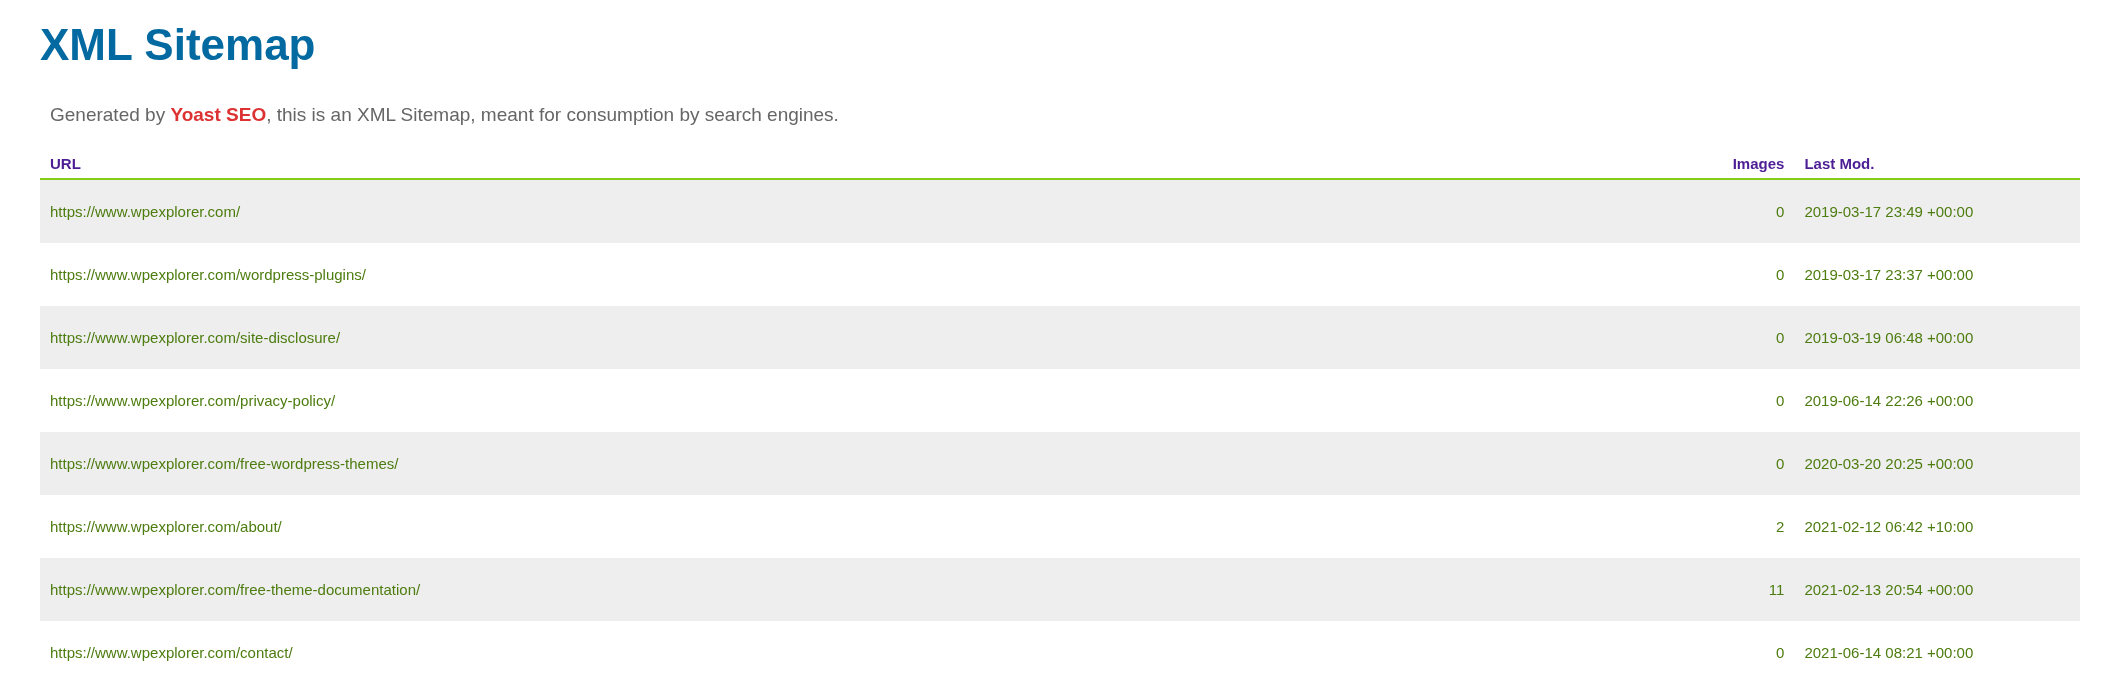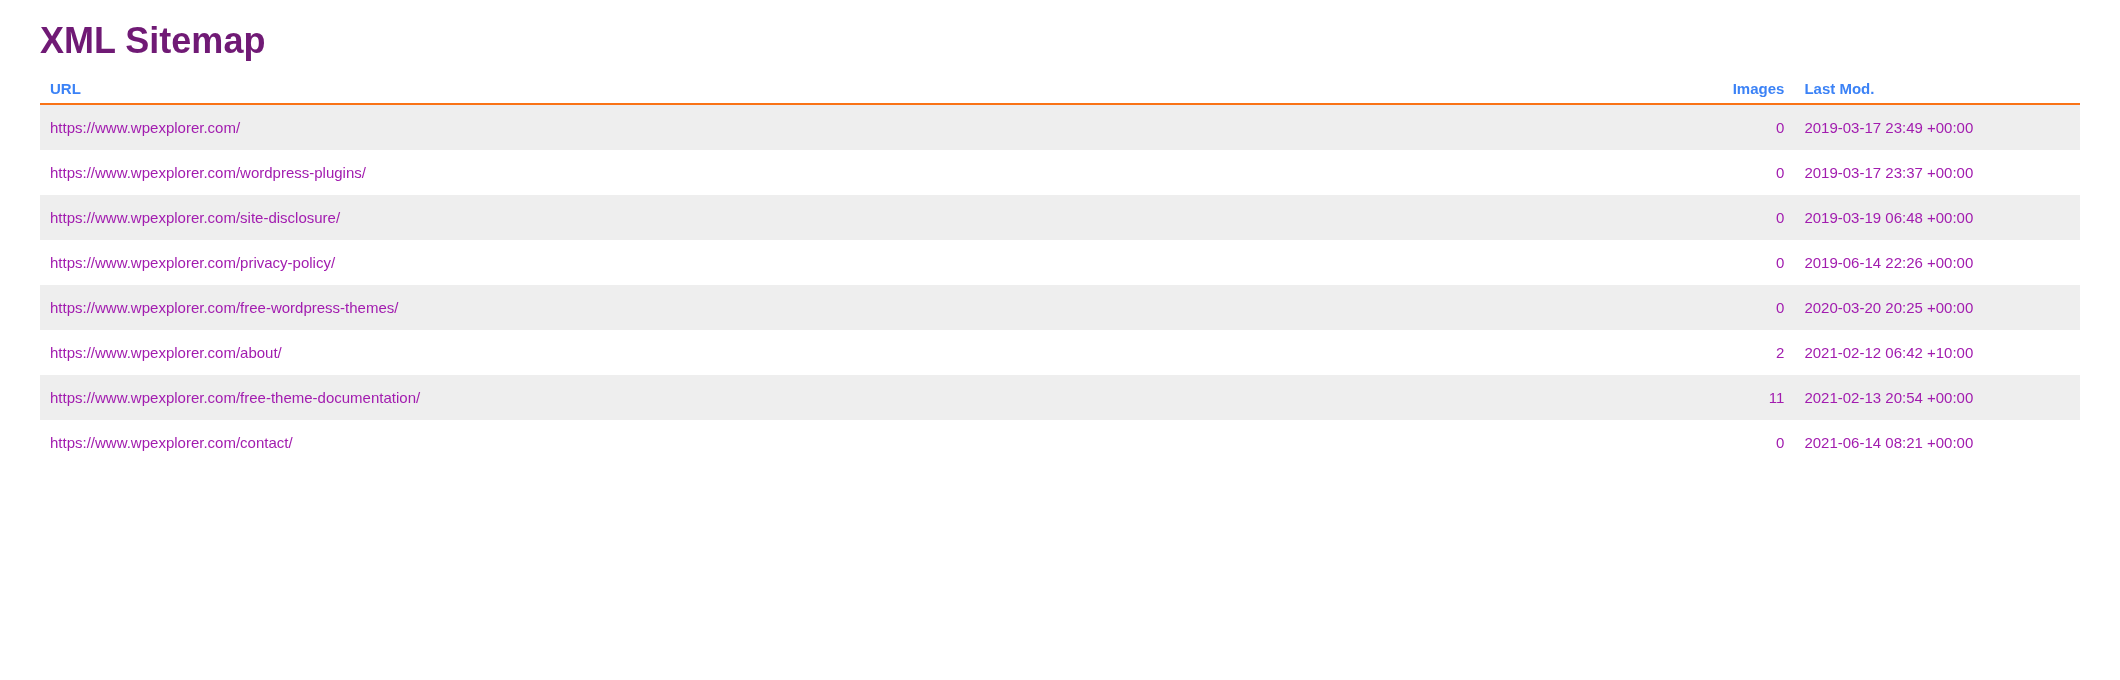--- a/index.html
+++ b/index.html
@@ -6,24 +6,24 @@
       margin: 0;
       padding: 0;
       box-sizing: border-box;
     }
     body {
       font-family: "Helvetica Neue", Helvetica, Arial, sans-serif;
       background: #fff;
       padding: 20px 40px;
     }
     h1 {
-      font-size: 36px;
+      font-size: 44px;
       font-weight: bold;
-      color: #701a75;
-      margin-bottom: 12px;
+      color: #0369a1;
+      margin-bottom: 32px;
     }
     .intro {
       padding-left: 10px;
     }
     .intro p {
       font-size: 19px;
       color: #666;
       margin-bottom: 20px;
       line-height: 1.4;
     }
@@ -33,27 +33,27 @@
       font-weight: bold;
     }
     table {
       width: 100%;
       border-collapse: collapse;
       font-size: 15px;
     }
     thead th {
       text-align: left;
       font-weight: bold;
-      color: #3b82f6;
+      color: #4c1d95;
       padding: 6px 10px;
-      border-bottom: 2px solid #f97316;
+      border-bottom: 2px solid #84cc16;
     }
     tbody td {
-      padding: 14px 10px;
-      color: #a21caf;
+      padding: 23px 10px;
+      color: #4d7c0f;
     }
     tbody tr:nth-child(odd) {
       background: #eee;
     }
     th.col-url, td.col-url {
       width: 78%;
     }
     th.col-images, td.col-images {
       width: 8%;
       text-align: right;
@@ -61,20 +61,23 @@
     th.col-lastmod, td.col-lastmod {
       width: 14%;
     }
   </style>
 </head>
 <body>
 
 <h1>XML Sitemap</h1>
 
 <div class="intro">
+  <p>
+    <span>Generated by </span><a href="#">Yoast SEO</a><span>, this is an XML Sitemap, meant for consumption by search engines.</span>
+  </p>
 </div>
 
 <table>
   <thead>
     <tr>
       <th class="col-url">URL</th>
       <th class="col-images">Images</th>
       <th class="col-lastmod">Last Mod.</th>
     </tr>
   </thead>

